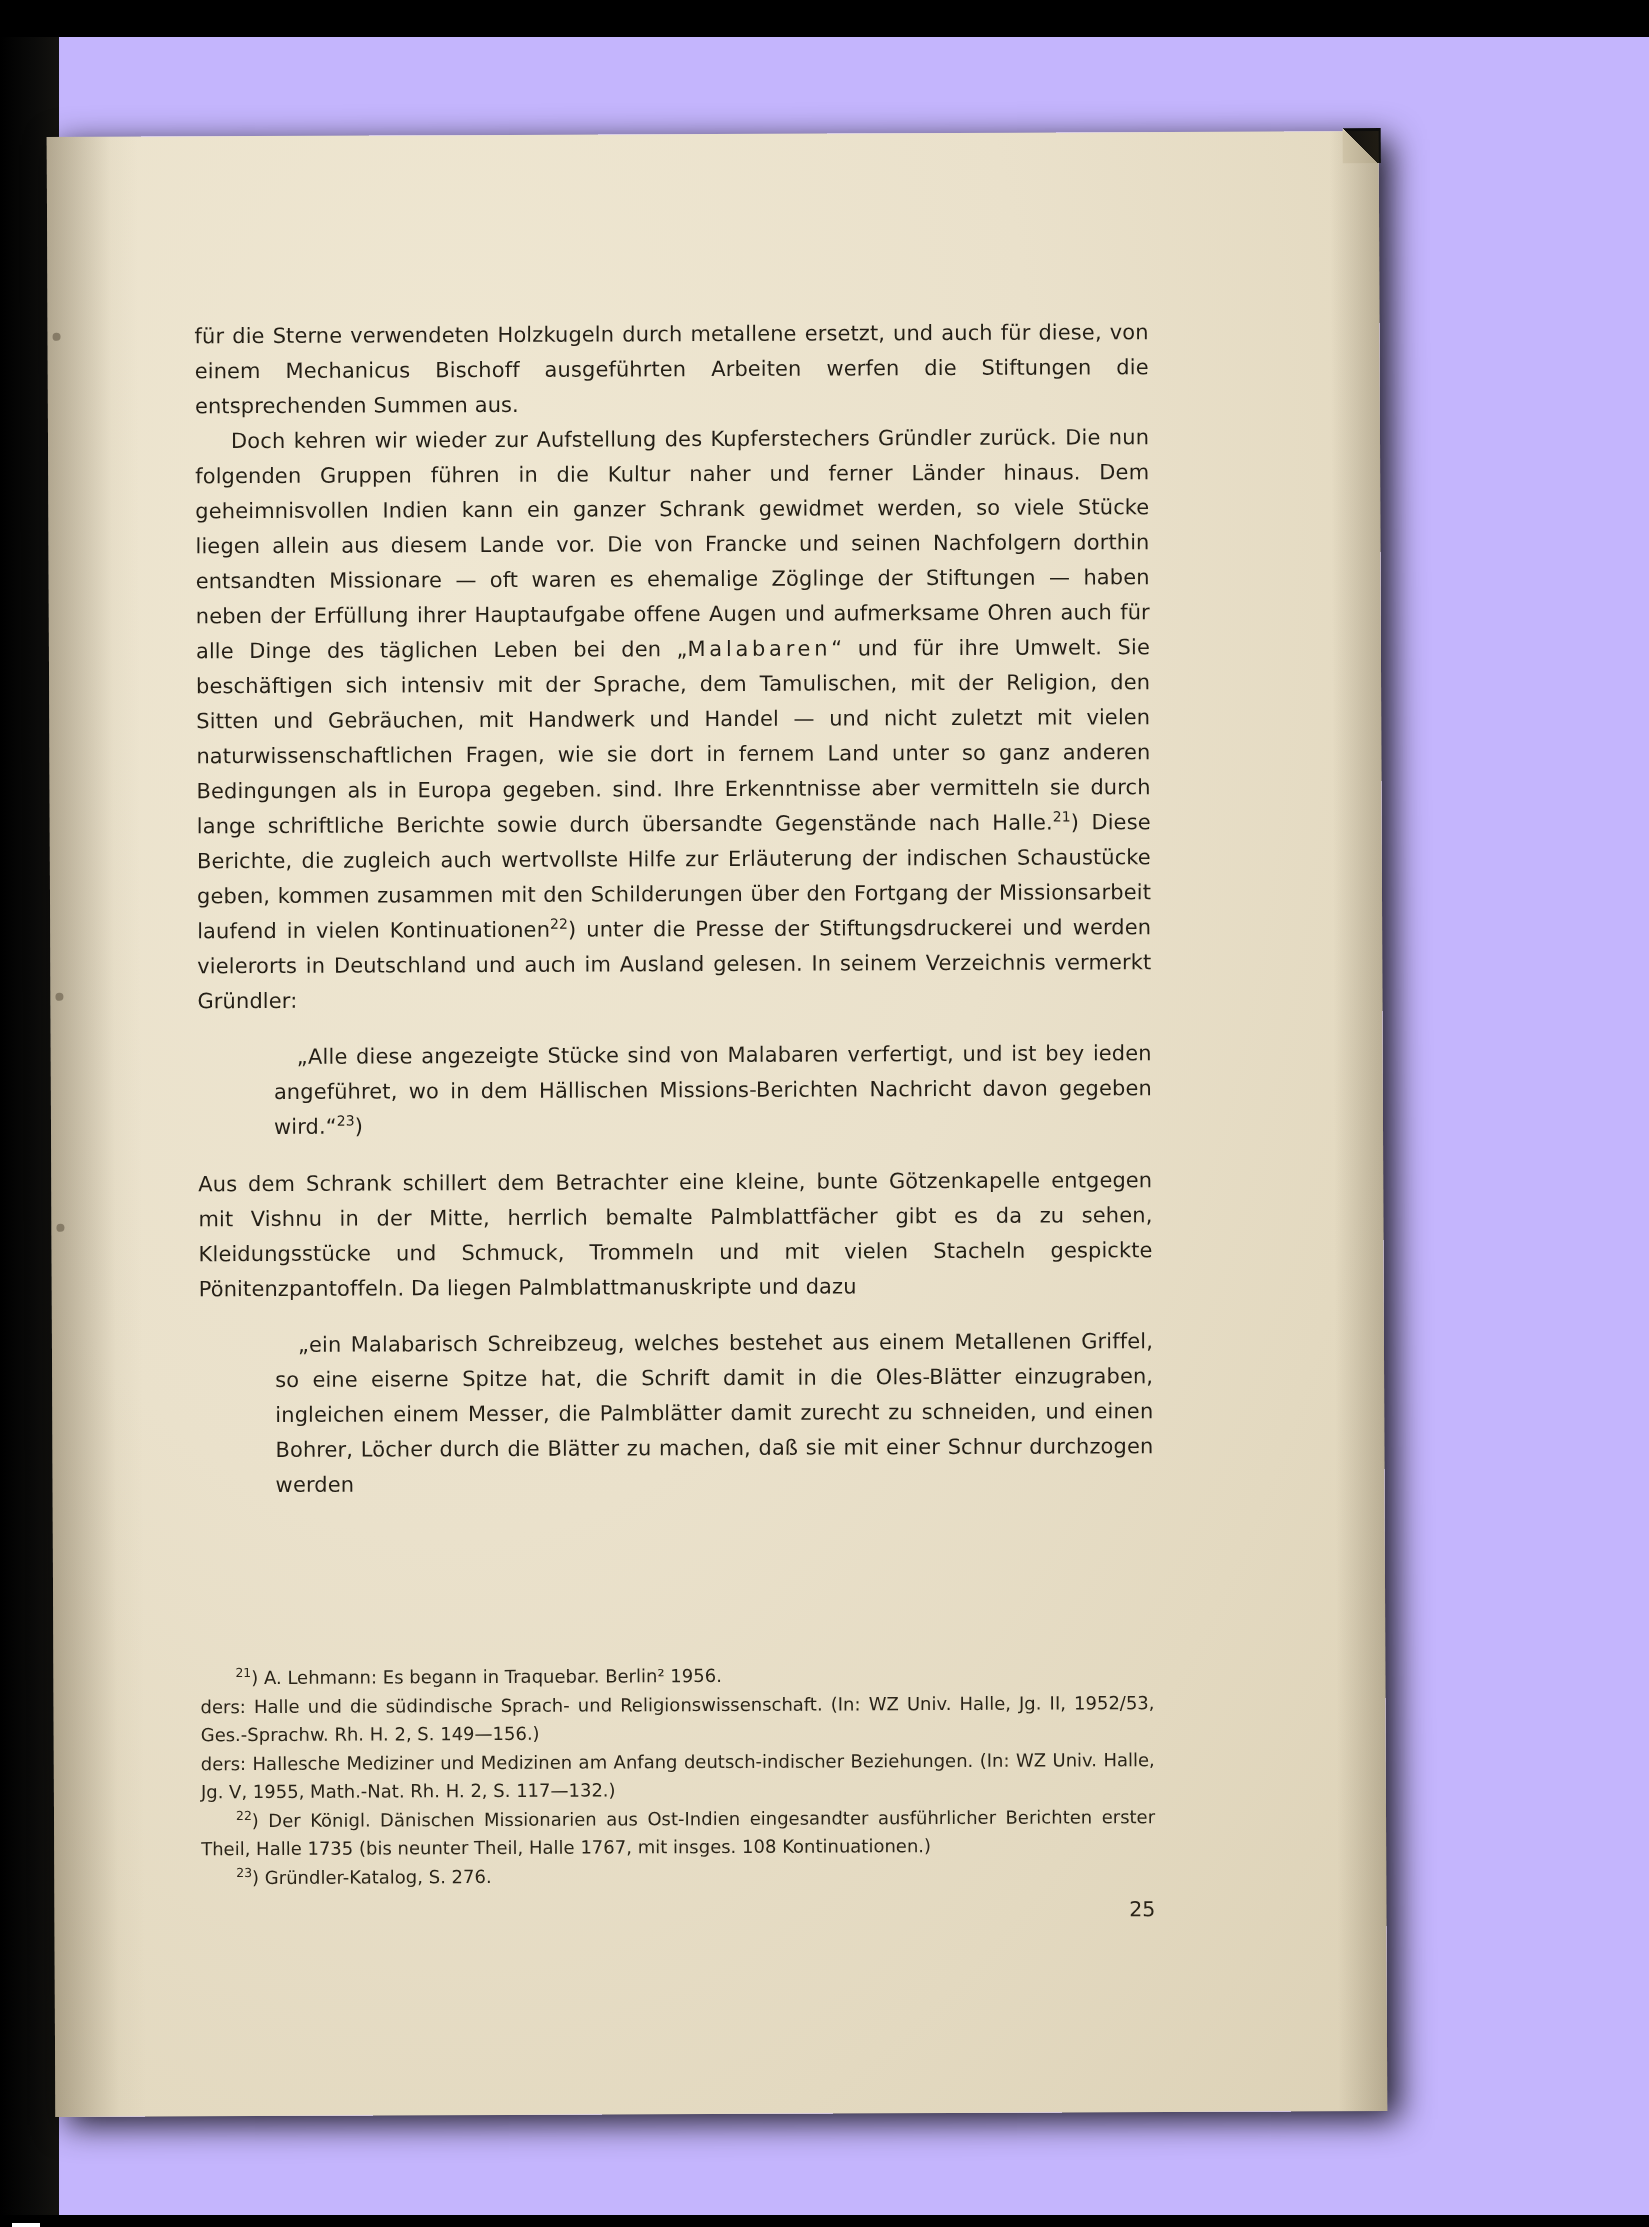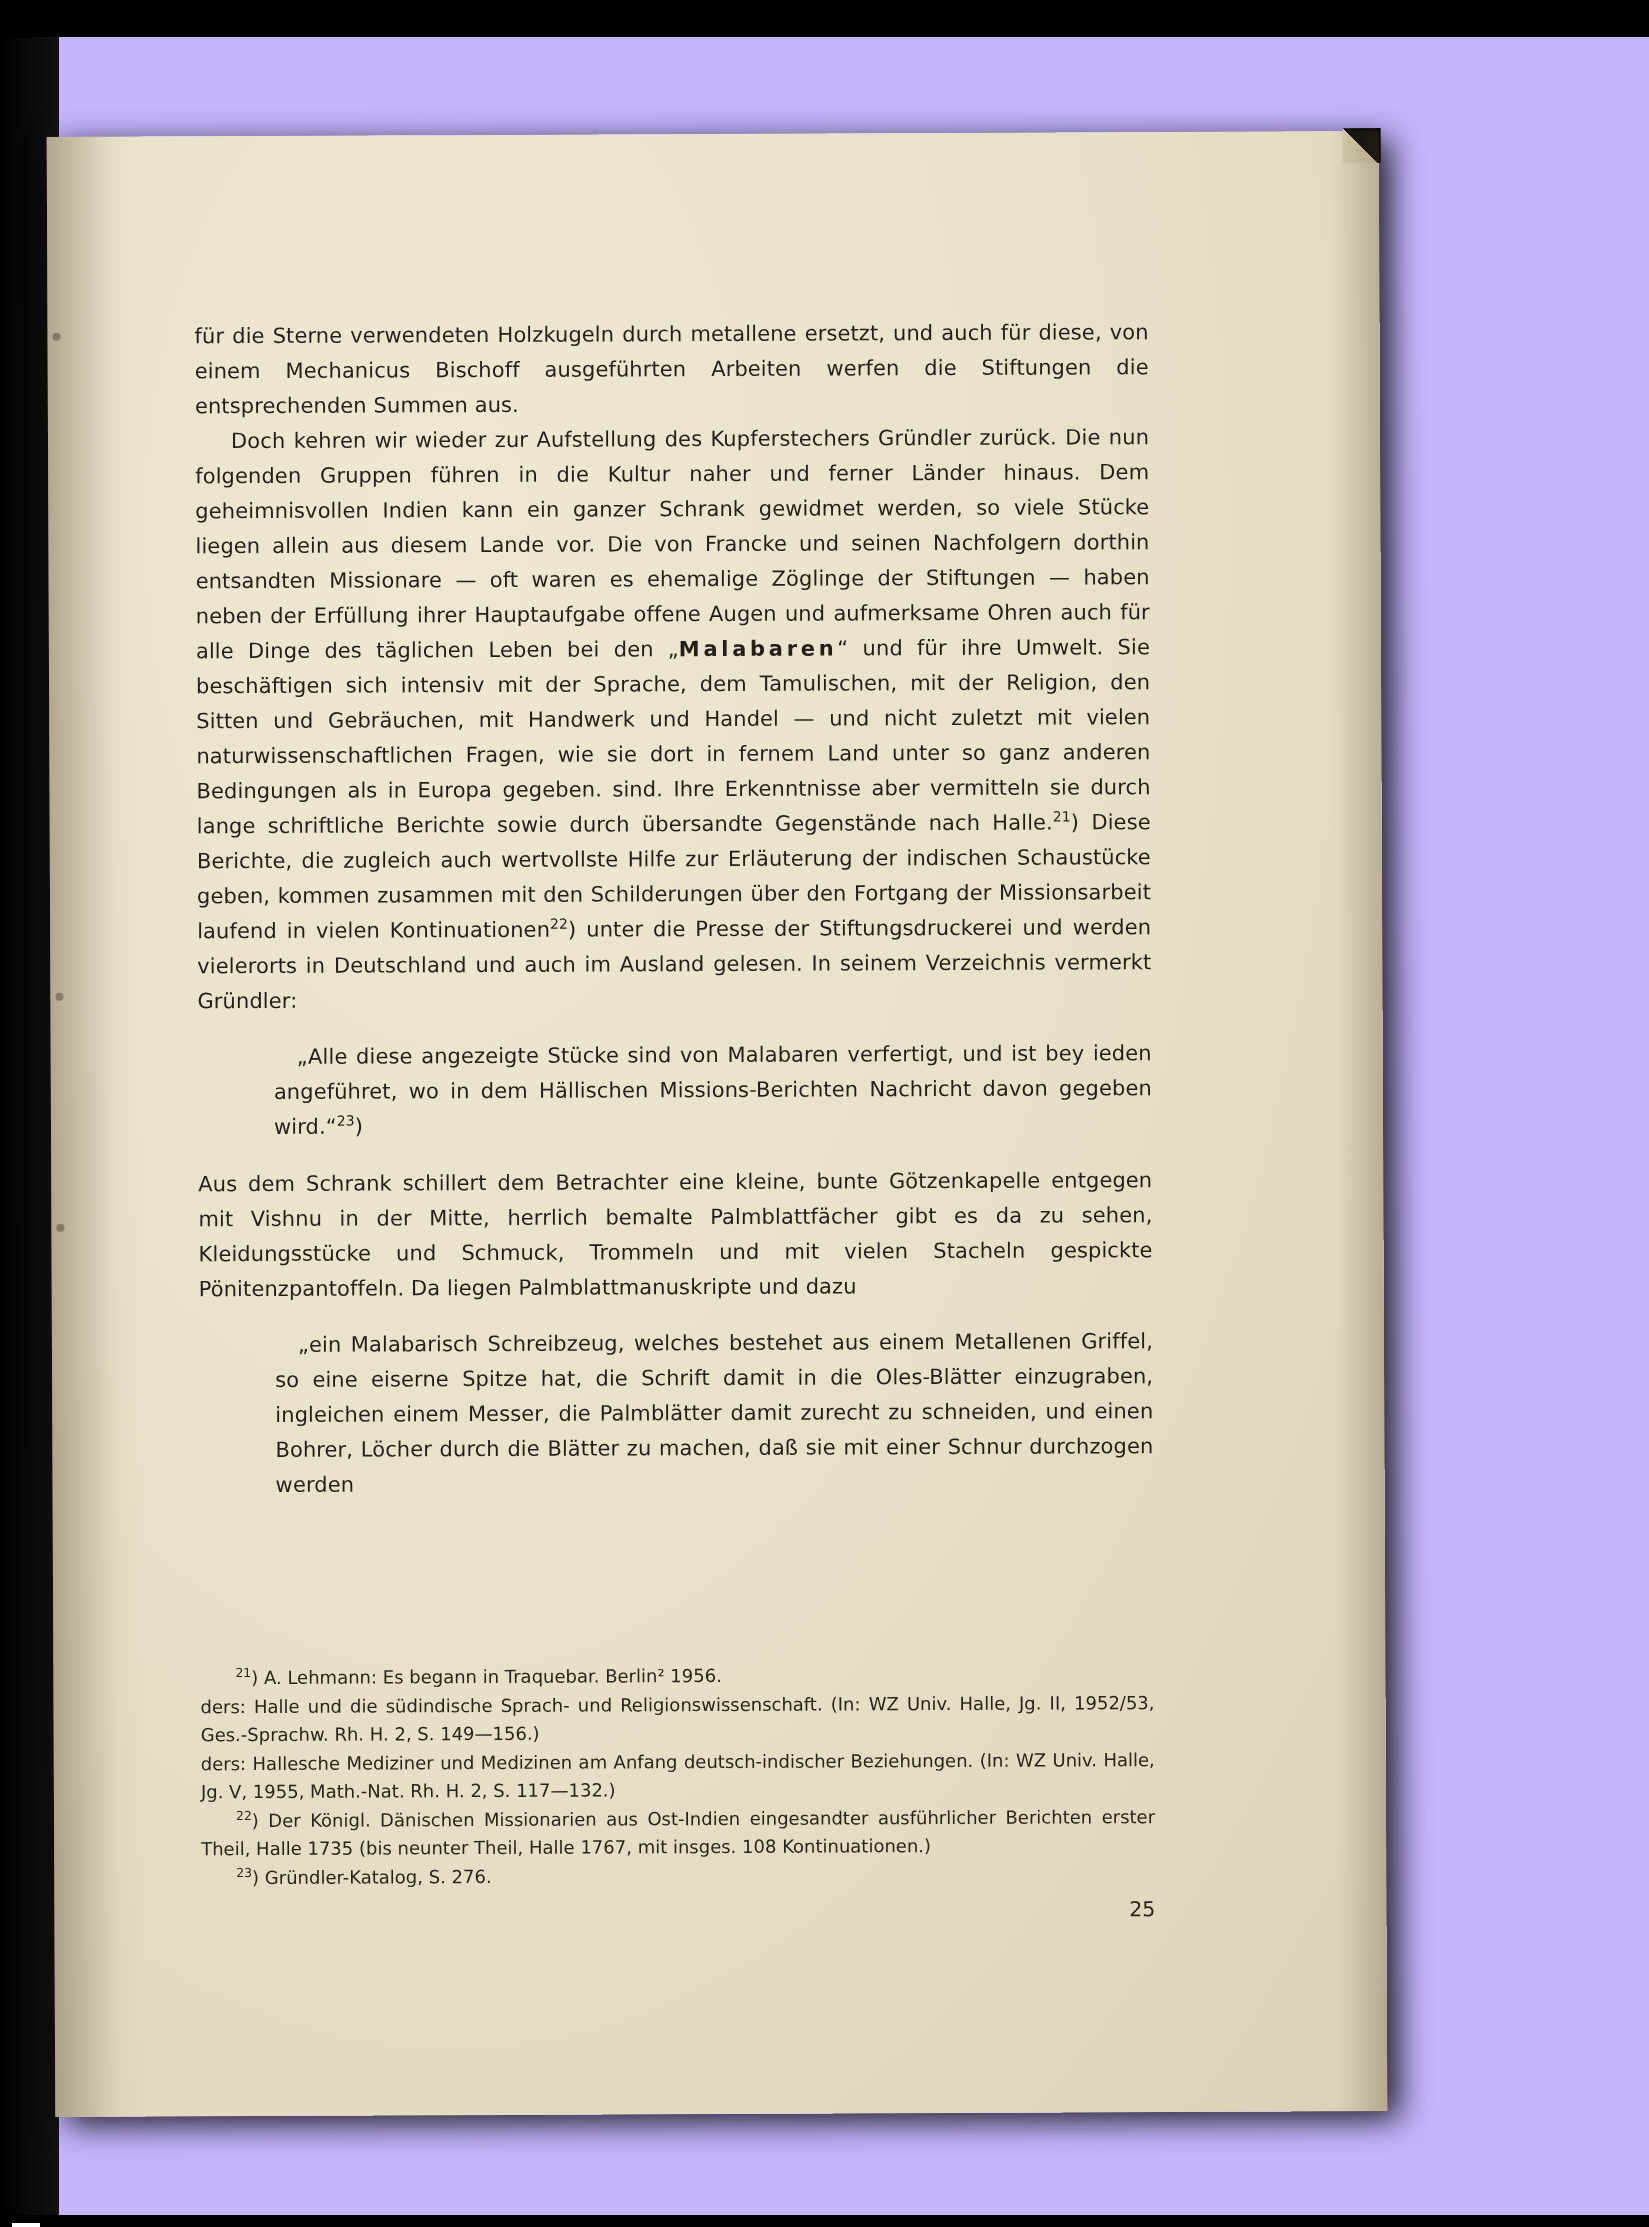--- a/index.html
+++ b/index.html
@@ -108,21 +108,20 @@
   .quote p { text-indent: 23px; }
 
   sup {
     font-size: 14px;
     line-height: 0;
     vertical-align: super;
   }
 
   .spaced {
     letter-spacing: 3.7px;
-    font-weight: bold;
   }
 
   
   #footnotes {
     position: absolute;
     left: 147px;
     top: 1528px;
     width: 954px;
     color: #2a2418;
     font-family: "DejaVu Sans", sans-serif;

